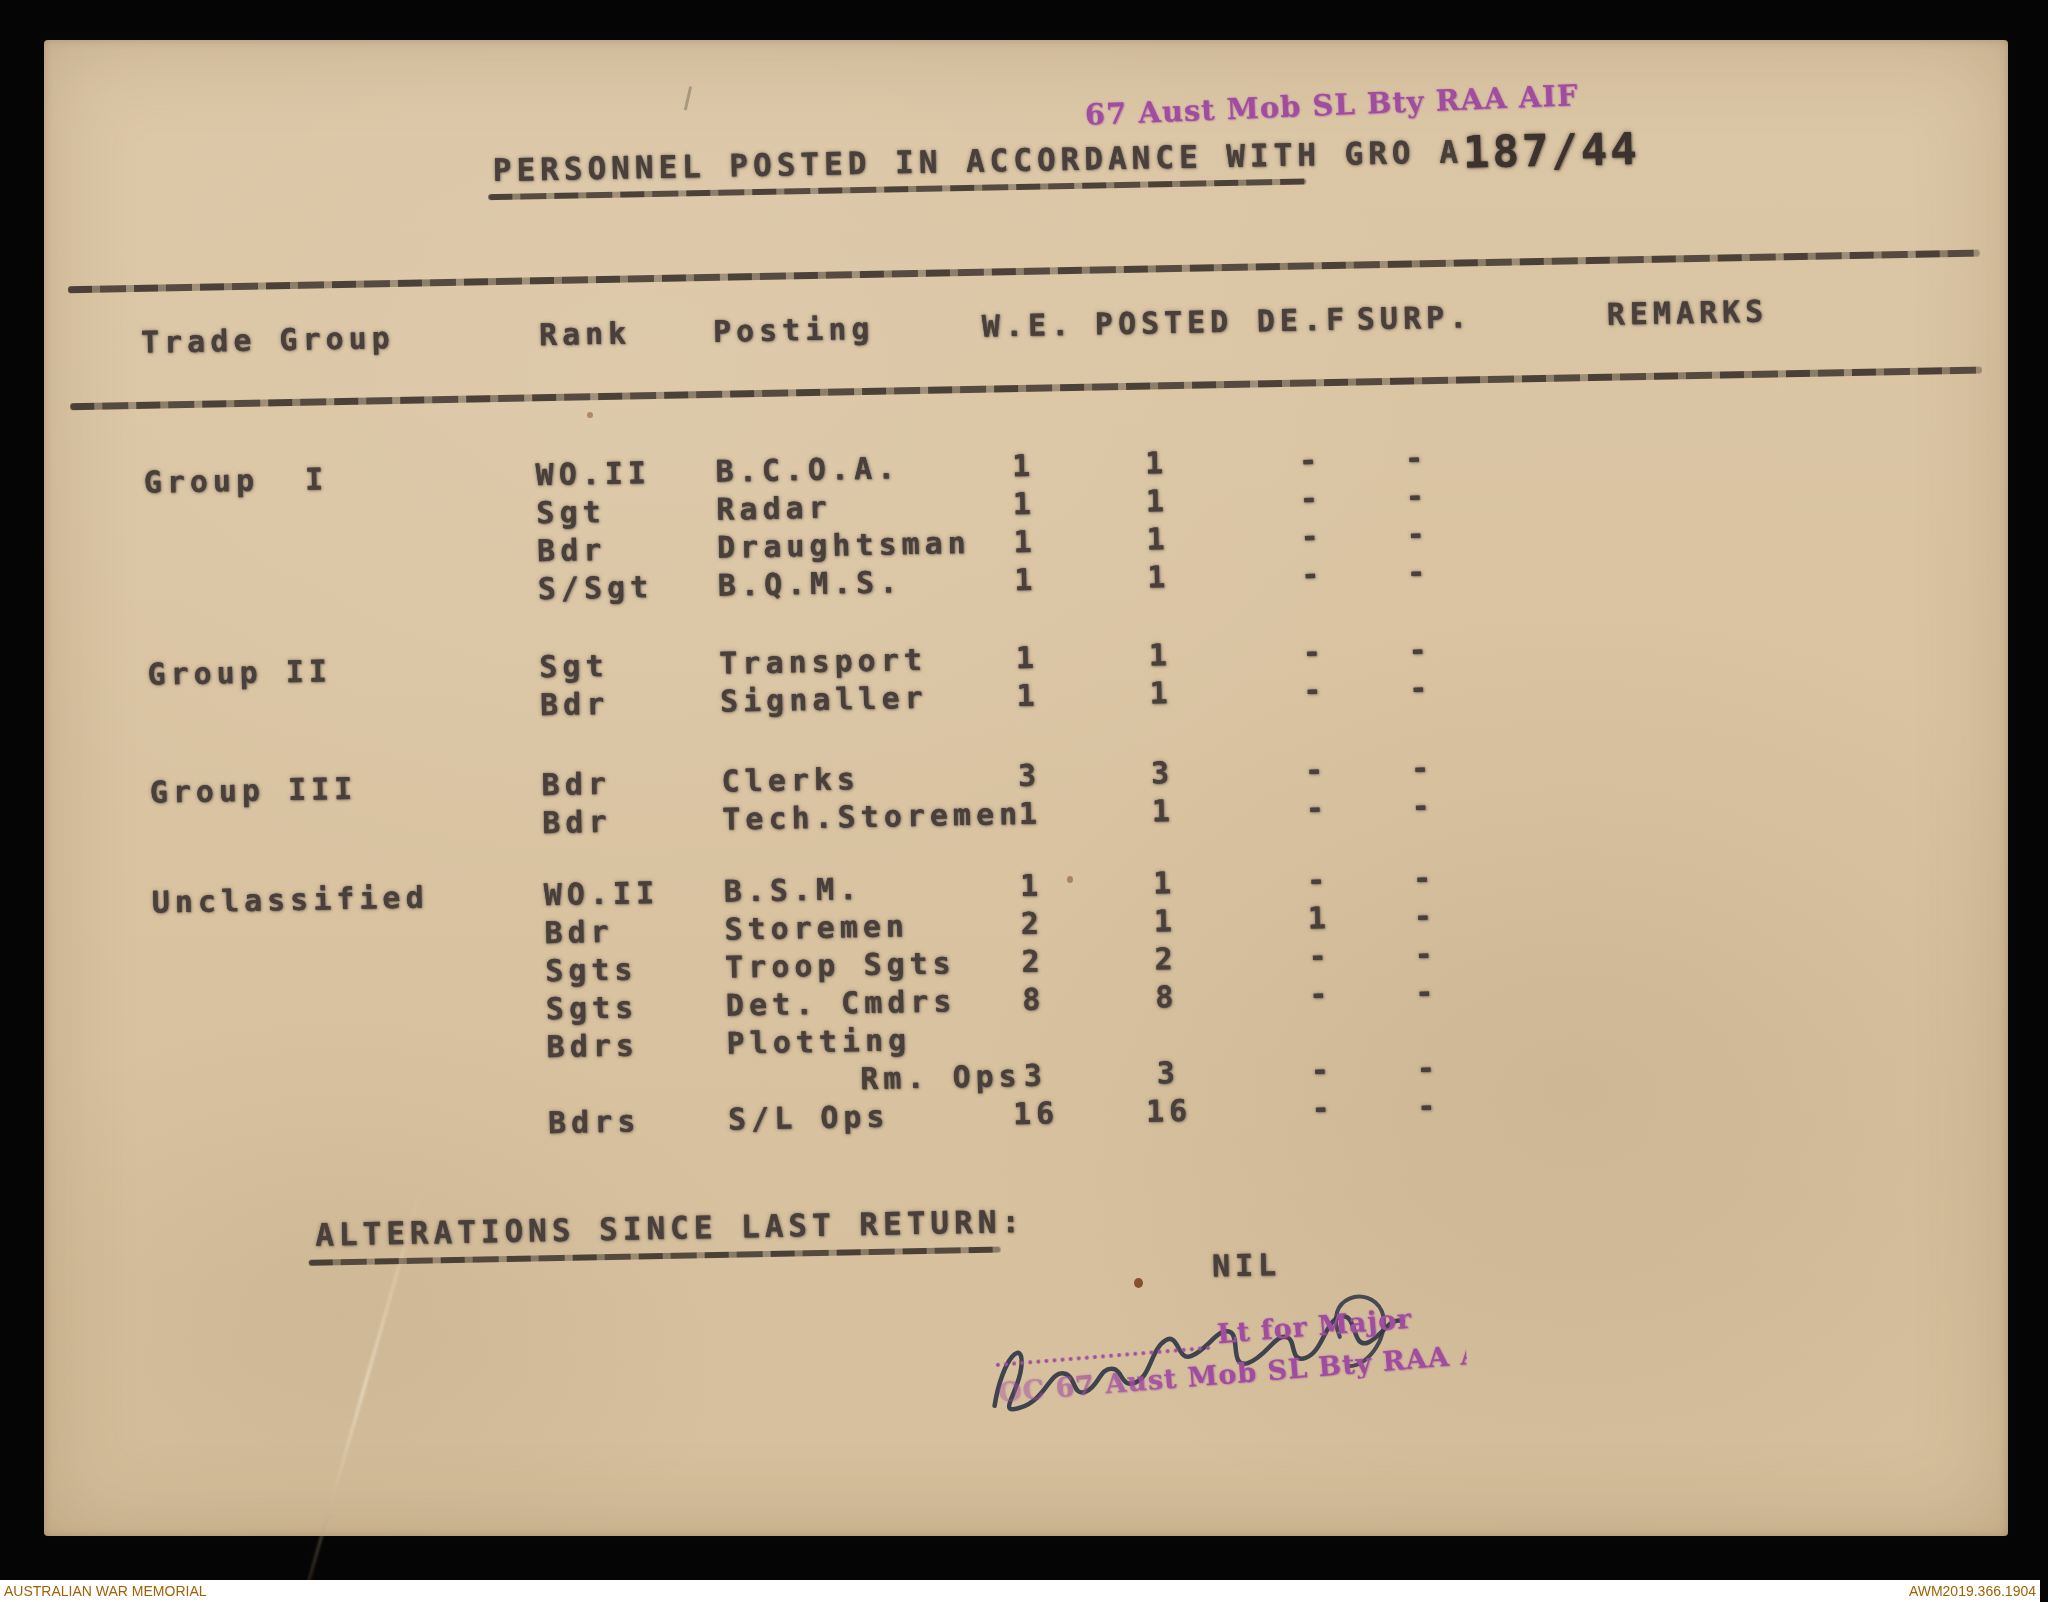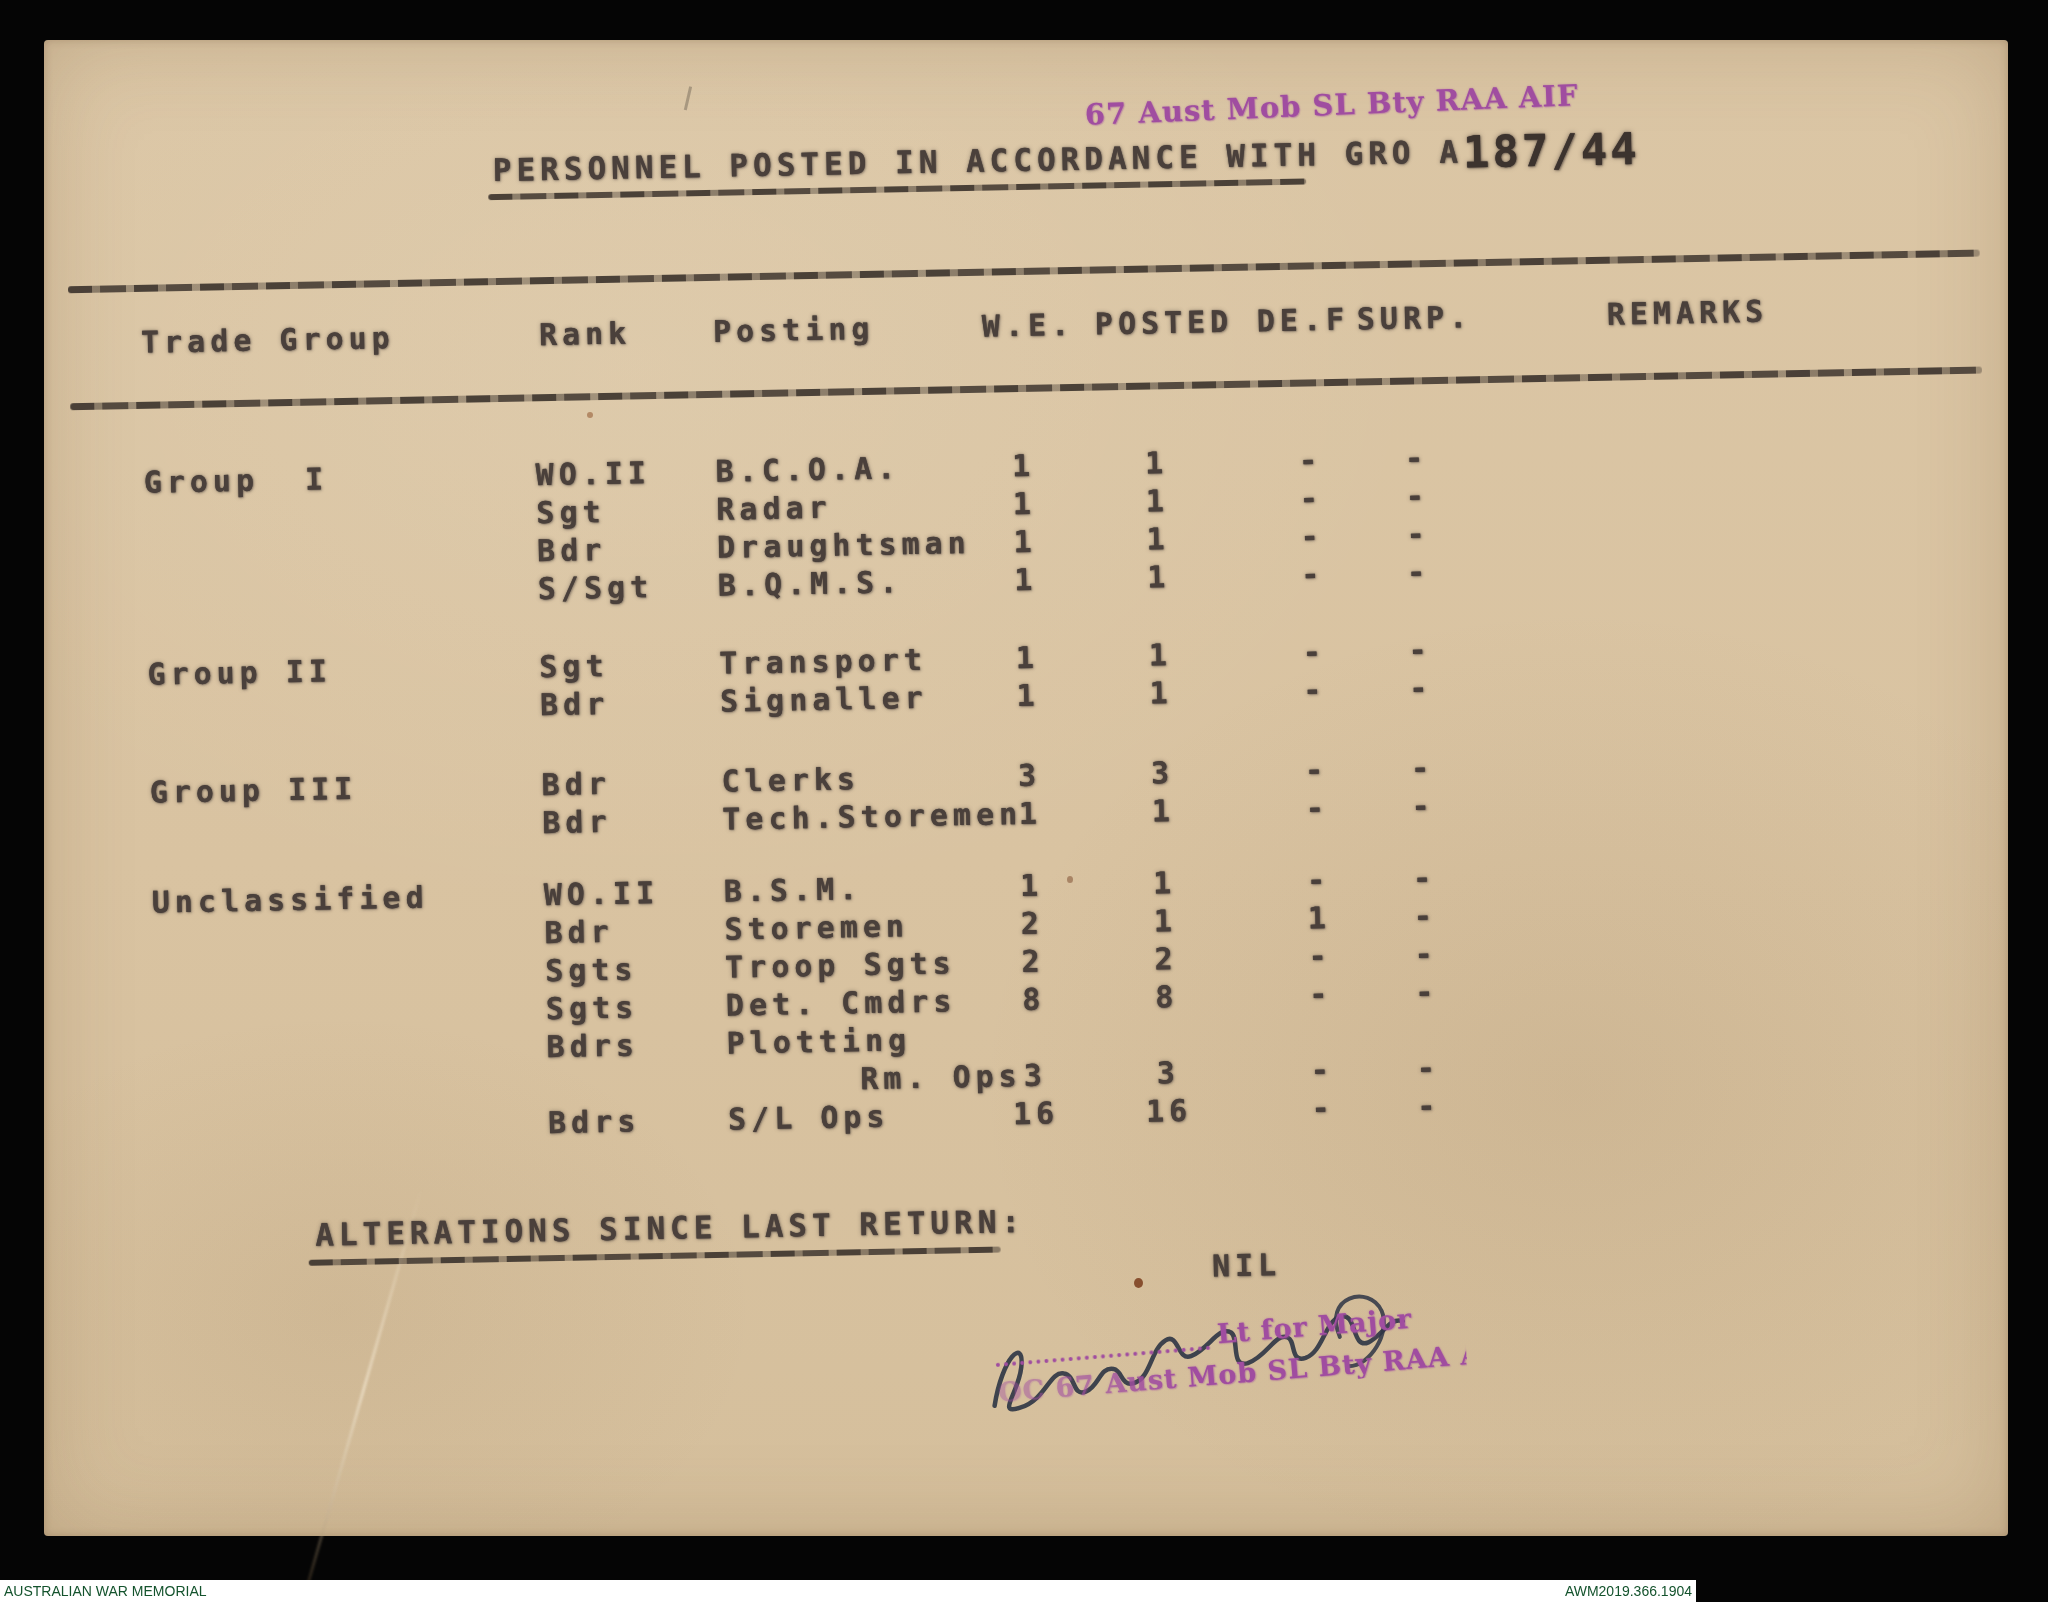--- a/index.html
+++ b/index.html
@@ -48,22 +48,22 @@
   .signature-svg{position:absolute;left:958px;top:1290px;transform:rotate(-4deg);}
   .crease{position:absolute;left:318px;top:1140px;width:3px;height:420px;
           background:linear-gradient(180deg,rgba(248,238,218,.0),rgba(248,238,218,.55),rgba(120,90,50,.25));
           transform:rotate(16deg);filter:blur(1px);}
   .speck{position:absolute;border-radius:50%;}
   .speck1{left:1090px;top:1238px;width:9px;height:10px;background:#7a3c1c;opacity:.85;}
   .speck2{left:543px;top:372px;width:6px;height:6px;background:#8a4a22;opacity:.5;}
   .speck3{left:1023px;top:836px;width:6px;height:7px;background:#6e3a1d;opacity:.45;}
   .pencil-mark{position:absolute;left:700px;top:80px;width:3px;height:24px;
                background:rgba(92,82,70,.4);transform:rotate(14deg);filter:blur(.6px);}
-  .footer-strip{position:absolute;left:0;bottom:0;width:1696px;height:22px;background:#ffffff;
-                font-family:"Liberation Sans",sans-serif;font-size:14px;color:#14532d;}
+  .footer-strip{position:absolute;left:0;bottom:0;width:2040px;height:22px;background:#ffffff;
+                font-family:"Liberation Sans",sans-serif;font-size:14px;color:#a16207;}
   .footer-strip span{position:absolute;top:3px;}
   .footer-left{left:4px;}
   .footer-right{right:4px;}
 </style>
 </head>
 <body>
 
 <div class="stage">
   <div class="paper">
     <div class="crease"></div>

